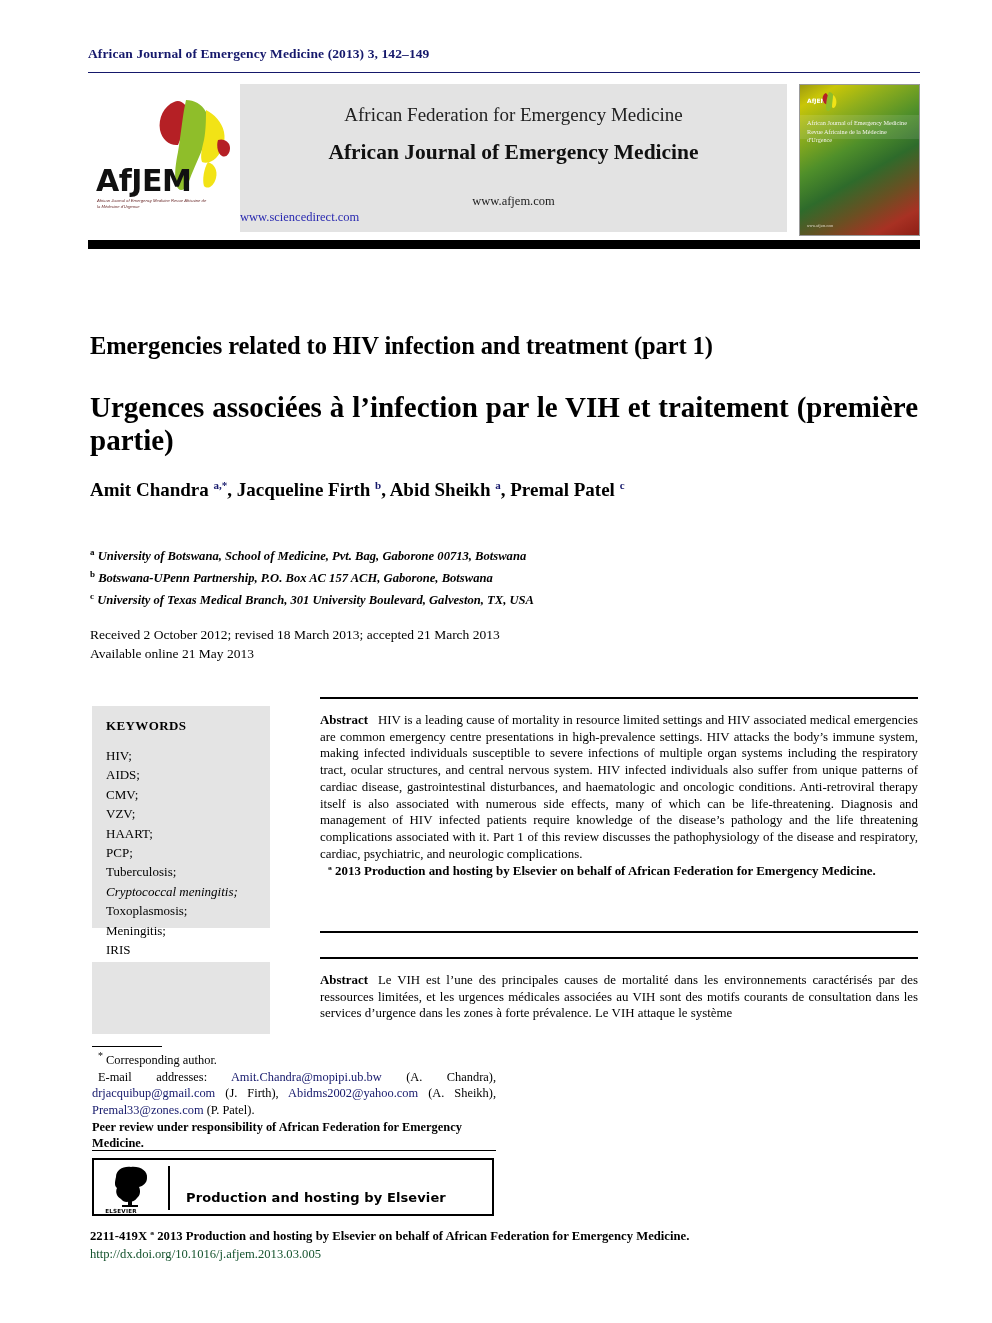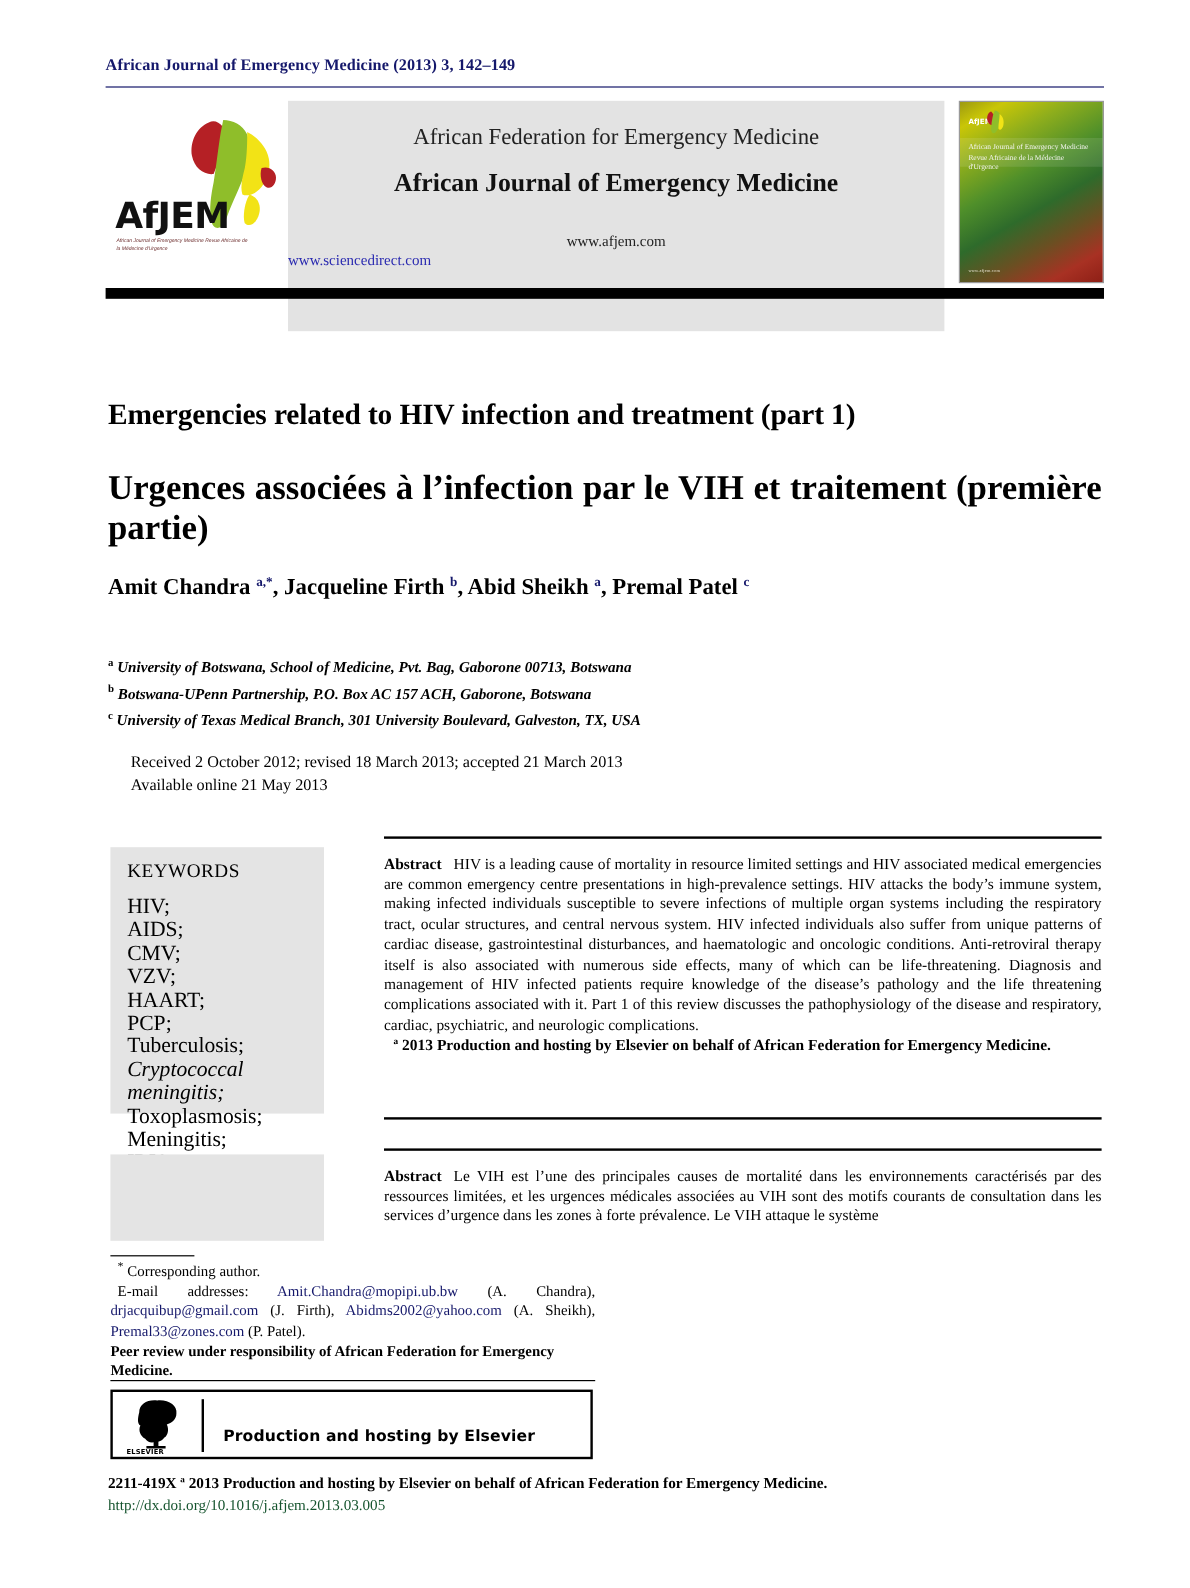--- a/index.html
+++ b/index.html
@@ -86,21 +86,21 @@
     top: 2px;
     width: 92px;
     height: 110px;
   }
 
   .masthead-band {
     position: absolute;
     left: 152px;
     top: 0;
     width: 547px;
-    height: 192px;
+    height: 148px;
     background: #e3e3e3;
   }
   .band-line1 {
     position: absolute;
     left: 0; right: 0;
     top: 20px;
     text-align: center;
     font-size: 19px;
     color: #222;
   }
@@ -246,45 +246,44 @@
     vertical-align: super;
   }
 
   .dates {
     position: absolute;
     left: 90px;
     top: 625px;
     width: 700px;
     font-size: 13.5px;
     line-height: 19px;
-    margin-left: 19px;
   }
 
   
   .kw-box {
     position: absolute;
     left: 92px;
     top: 706px;
     width: 178px;
     height: 222px;
     background: #e4e4e4;
   }
   .kw-title {
     position: absolute;
     left: 14px;
     top: 12px;
-    font-size: 16px;
-    font-weight: normal;
+    font-size: 13px;
+    font-weight: bold;
     letter-spacing: 0.4px;
   }
   .kw-list {
     position: absolute;
     left: 14px;
     top: 40px;
-    font-size: 18px;
+    font-size: 13px;
     line-height: 19.4px;
   }
   .kw-list .it { font-style: italic; }
 
   .kw-box2 {
     position: absolute;
     left: 92px;
     top: 962px;
     width: 178px;
     height: 72px;

